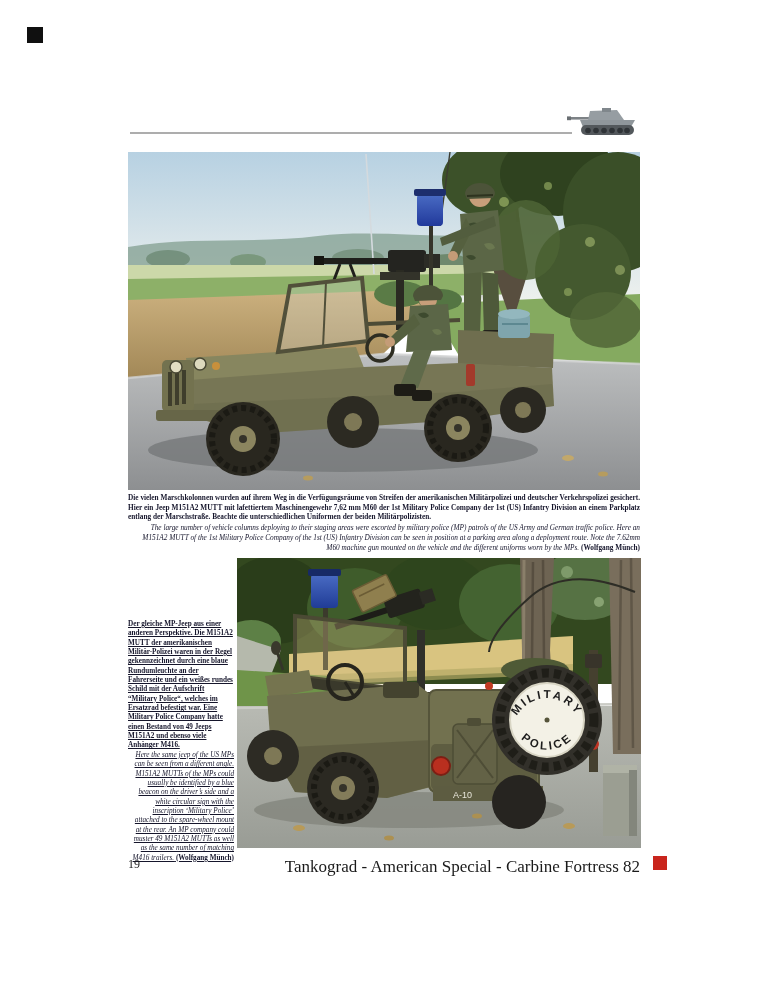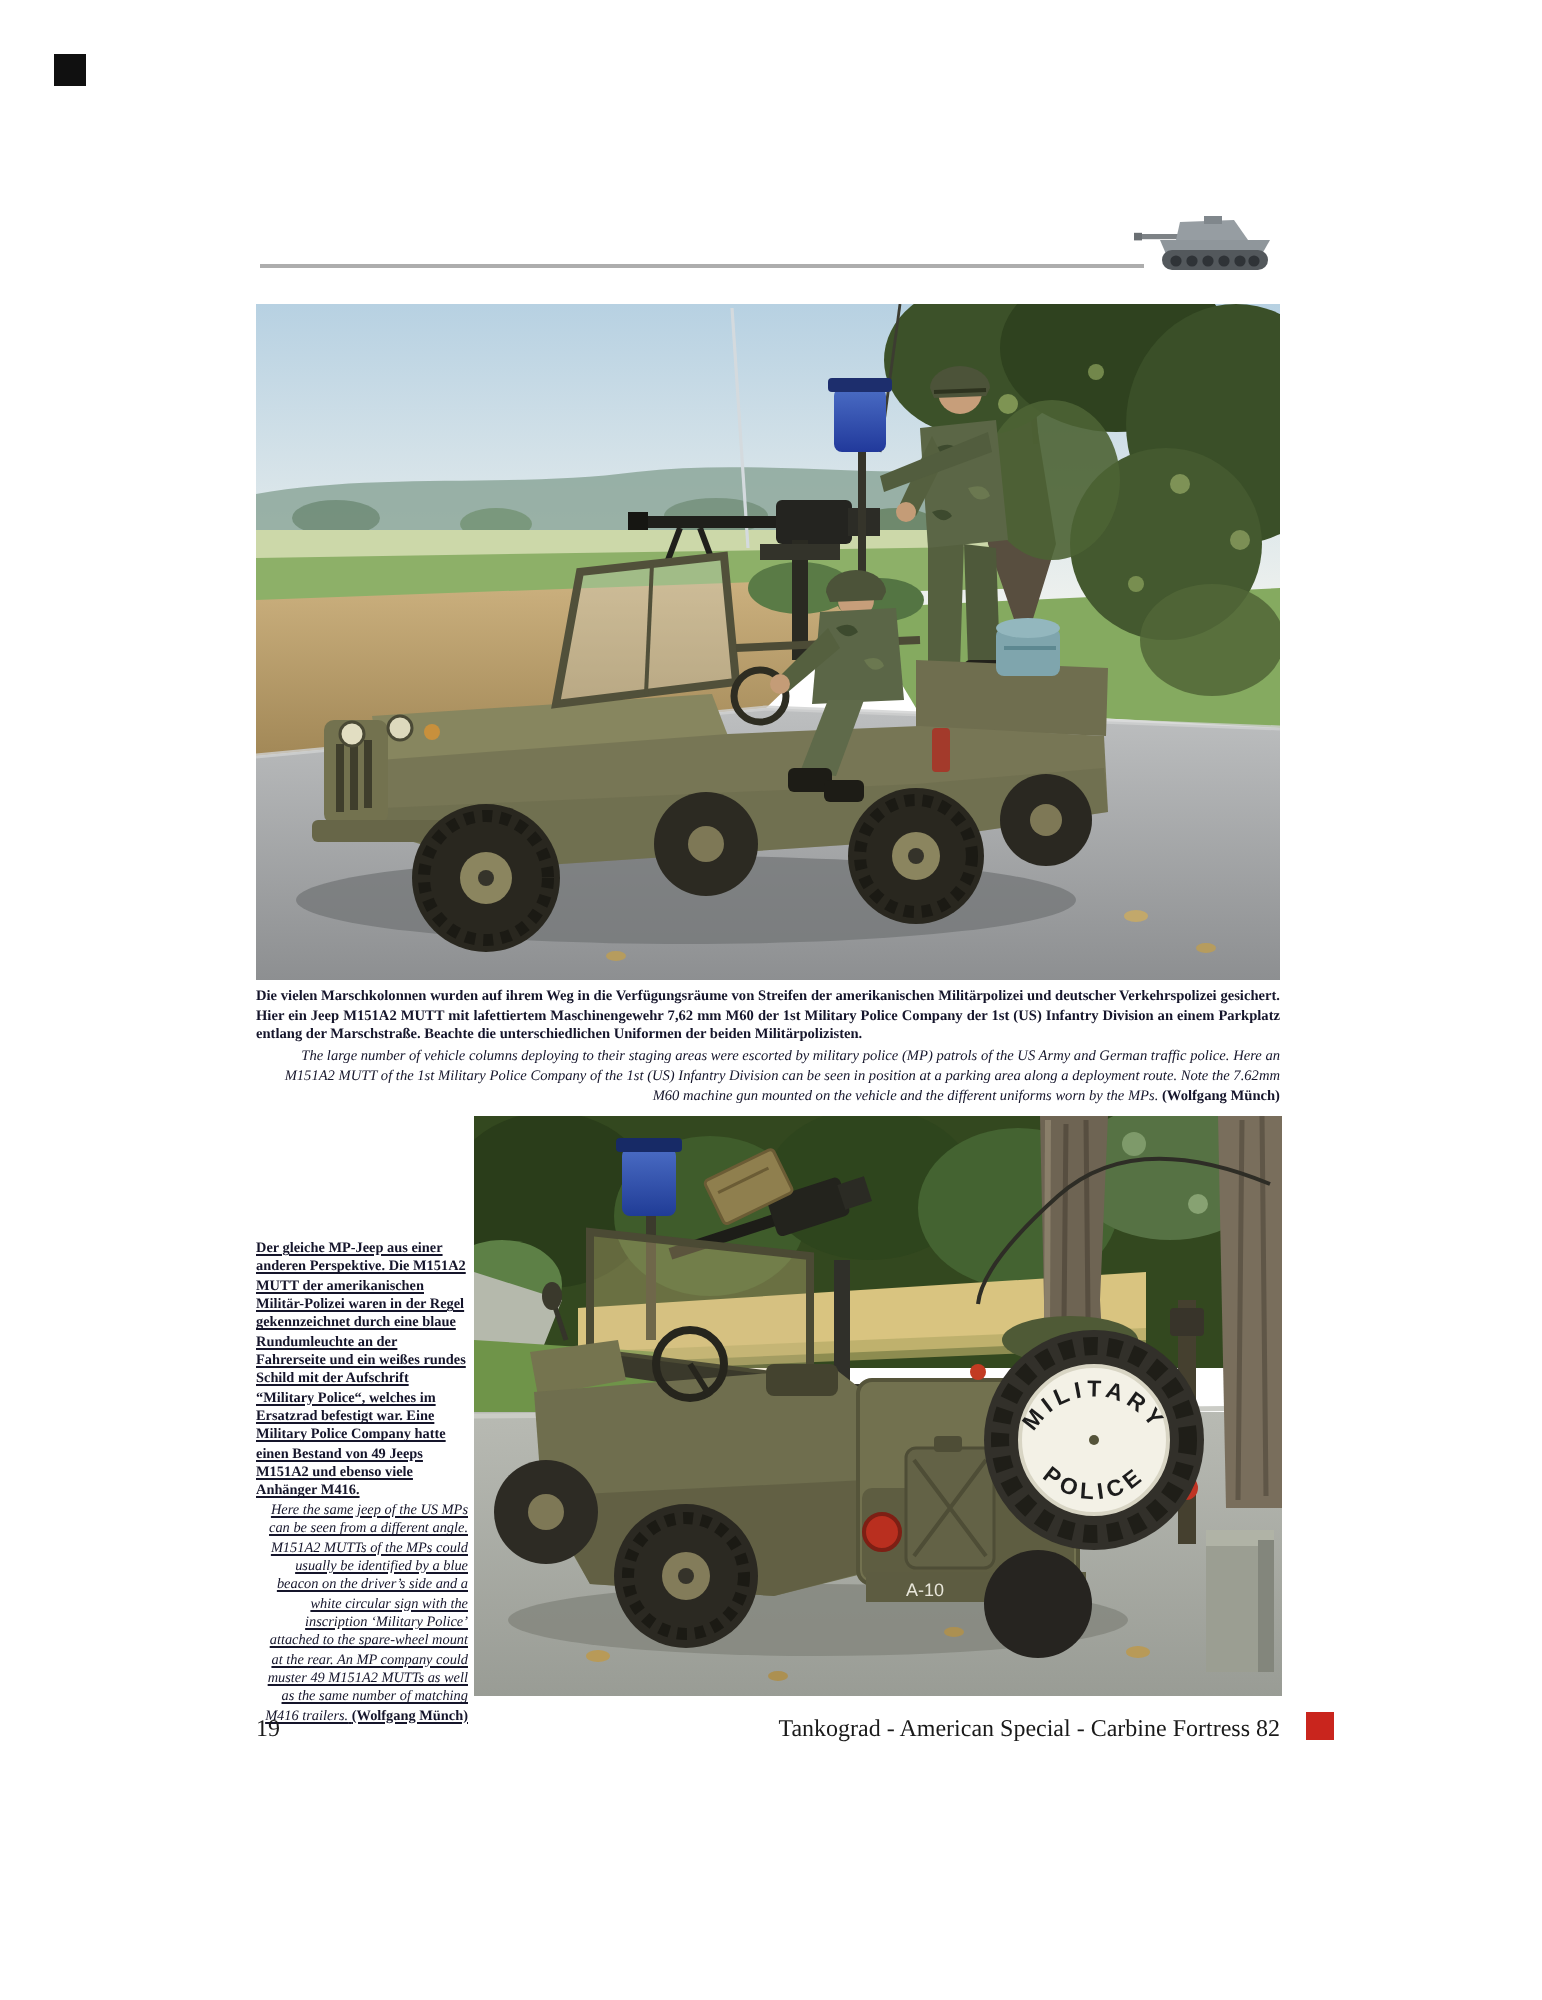--- a/index.html
+++ b/index.html
@@ -15,21 +15,21 @@
   .caption1{position:absolute;left:128px;top:493px;width:512px;text-align:justify;
             font-size:7.3px;line-height:9.7px;}
   .caption-de{font-weight:bold;margin:0 0 1px 0;}
   .caption-en{font-style:italic;margin:0;text-align:right;}
   .credit{font-style:normal;font-weight:bold;}
   .sidebar{position:absolute;left:128px;top:620px;width:106px;font-size:7.2px;line-height:9.35px;
            text-align:left;}
   .sidebar p{margin:0;text-decoration:underline;}
   .footer-num{position:absolute;left:128px;top:857px;font-size:12px;color:#1a1a1a;}
   .footer-title{position:absolute;left:128px;top:857px;width:512px;text-align:right;
-                font-size:12px;color:#1a1a1a;}
+                font-size:17px;color:#1a1a1a;}
   svg{display:block;}
   .sign-text{font-family:"Liberation Sans", sans-serif;font-weight:bold;letter-spacing:2.5px;}
 </style>
 </head>
 <body>
 
 <div class="page">
 
   <div class="corner-black"></div>
 

